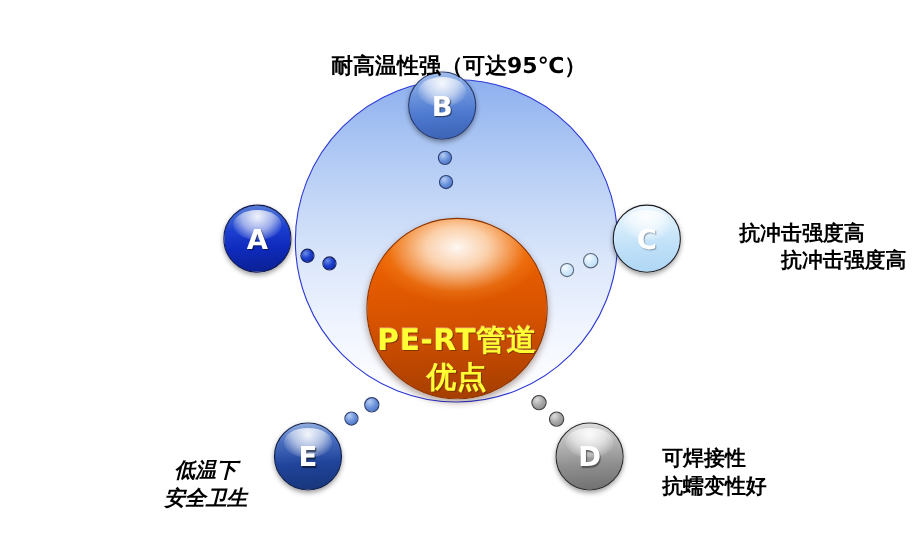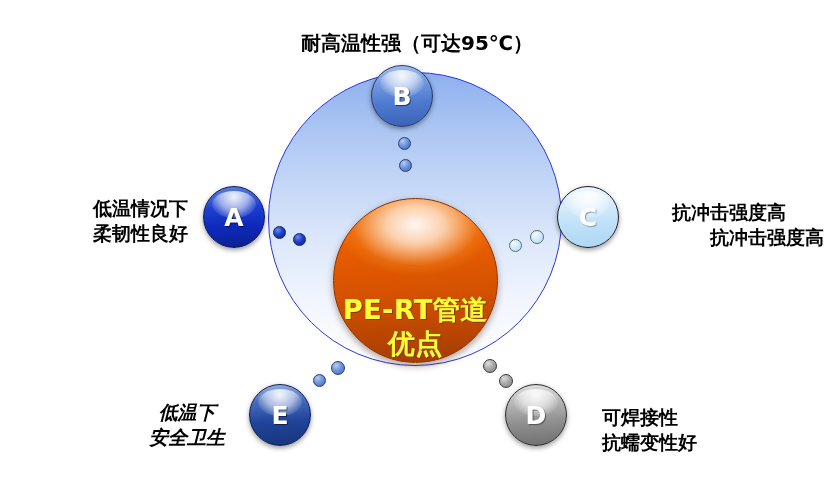--- a/index.html
+++ b/index.html
@@ -160,21 +160,21 @@
 
   
   .label {
     position: absolute;
     color: #000000;
     font-weight: 700;
     font-size: 19px;
     line-height: 1.32;
     white-space: nowrap;
   }
-  .label.center-align { text-align: center; }
+  .label.center-align { text-align: center; margin-top: 16px; }
   .label.right-align { text-align: right; }
   .label.left-align  { text-align: left; }
   .label-top    { left: 282px; top: 30px;  width: 270px; font-size: 20px; }
   .label-left   { left: 8px;   top: 196px; width: 180px; }
   .label-right  { left: 636px; top: 200px; width: 190px; margin-left: 36px; }
   .label-botl   { left: 92px;  top: 400px; width: 190px; font-style: italic; }
   .label-botr   { left: 602px; top: 405px; width: 190px; }
 </style>
 </head>
 <body>
@@ -220,24 +220,20 @@
   </div>
 
   <div class="node node-e">
     <span class="letter">E</span>
   </div>
 
   <div class="label label-top center-align">
     <div>耐高温性强（可达95℃）</div>
   </div>
 
-  <div class="label label-left right-align">
-    <div>低温情况下</div>
-    <div>柔韧性良好</div>
-  </div>
 
   <div class="label label-right left-align">
     <div>抗冲击强度高</div>
     <div style="text-align:center;">抗冲击强度高</div>
   </div>
 
   <div class="label label-botl center-align">
     <div>低温下</div>
     <div>安全卫生</div>
   </div>

